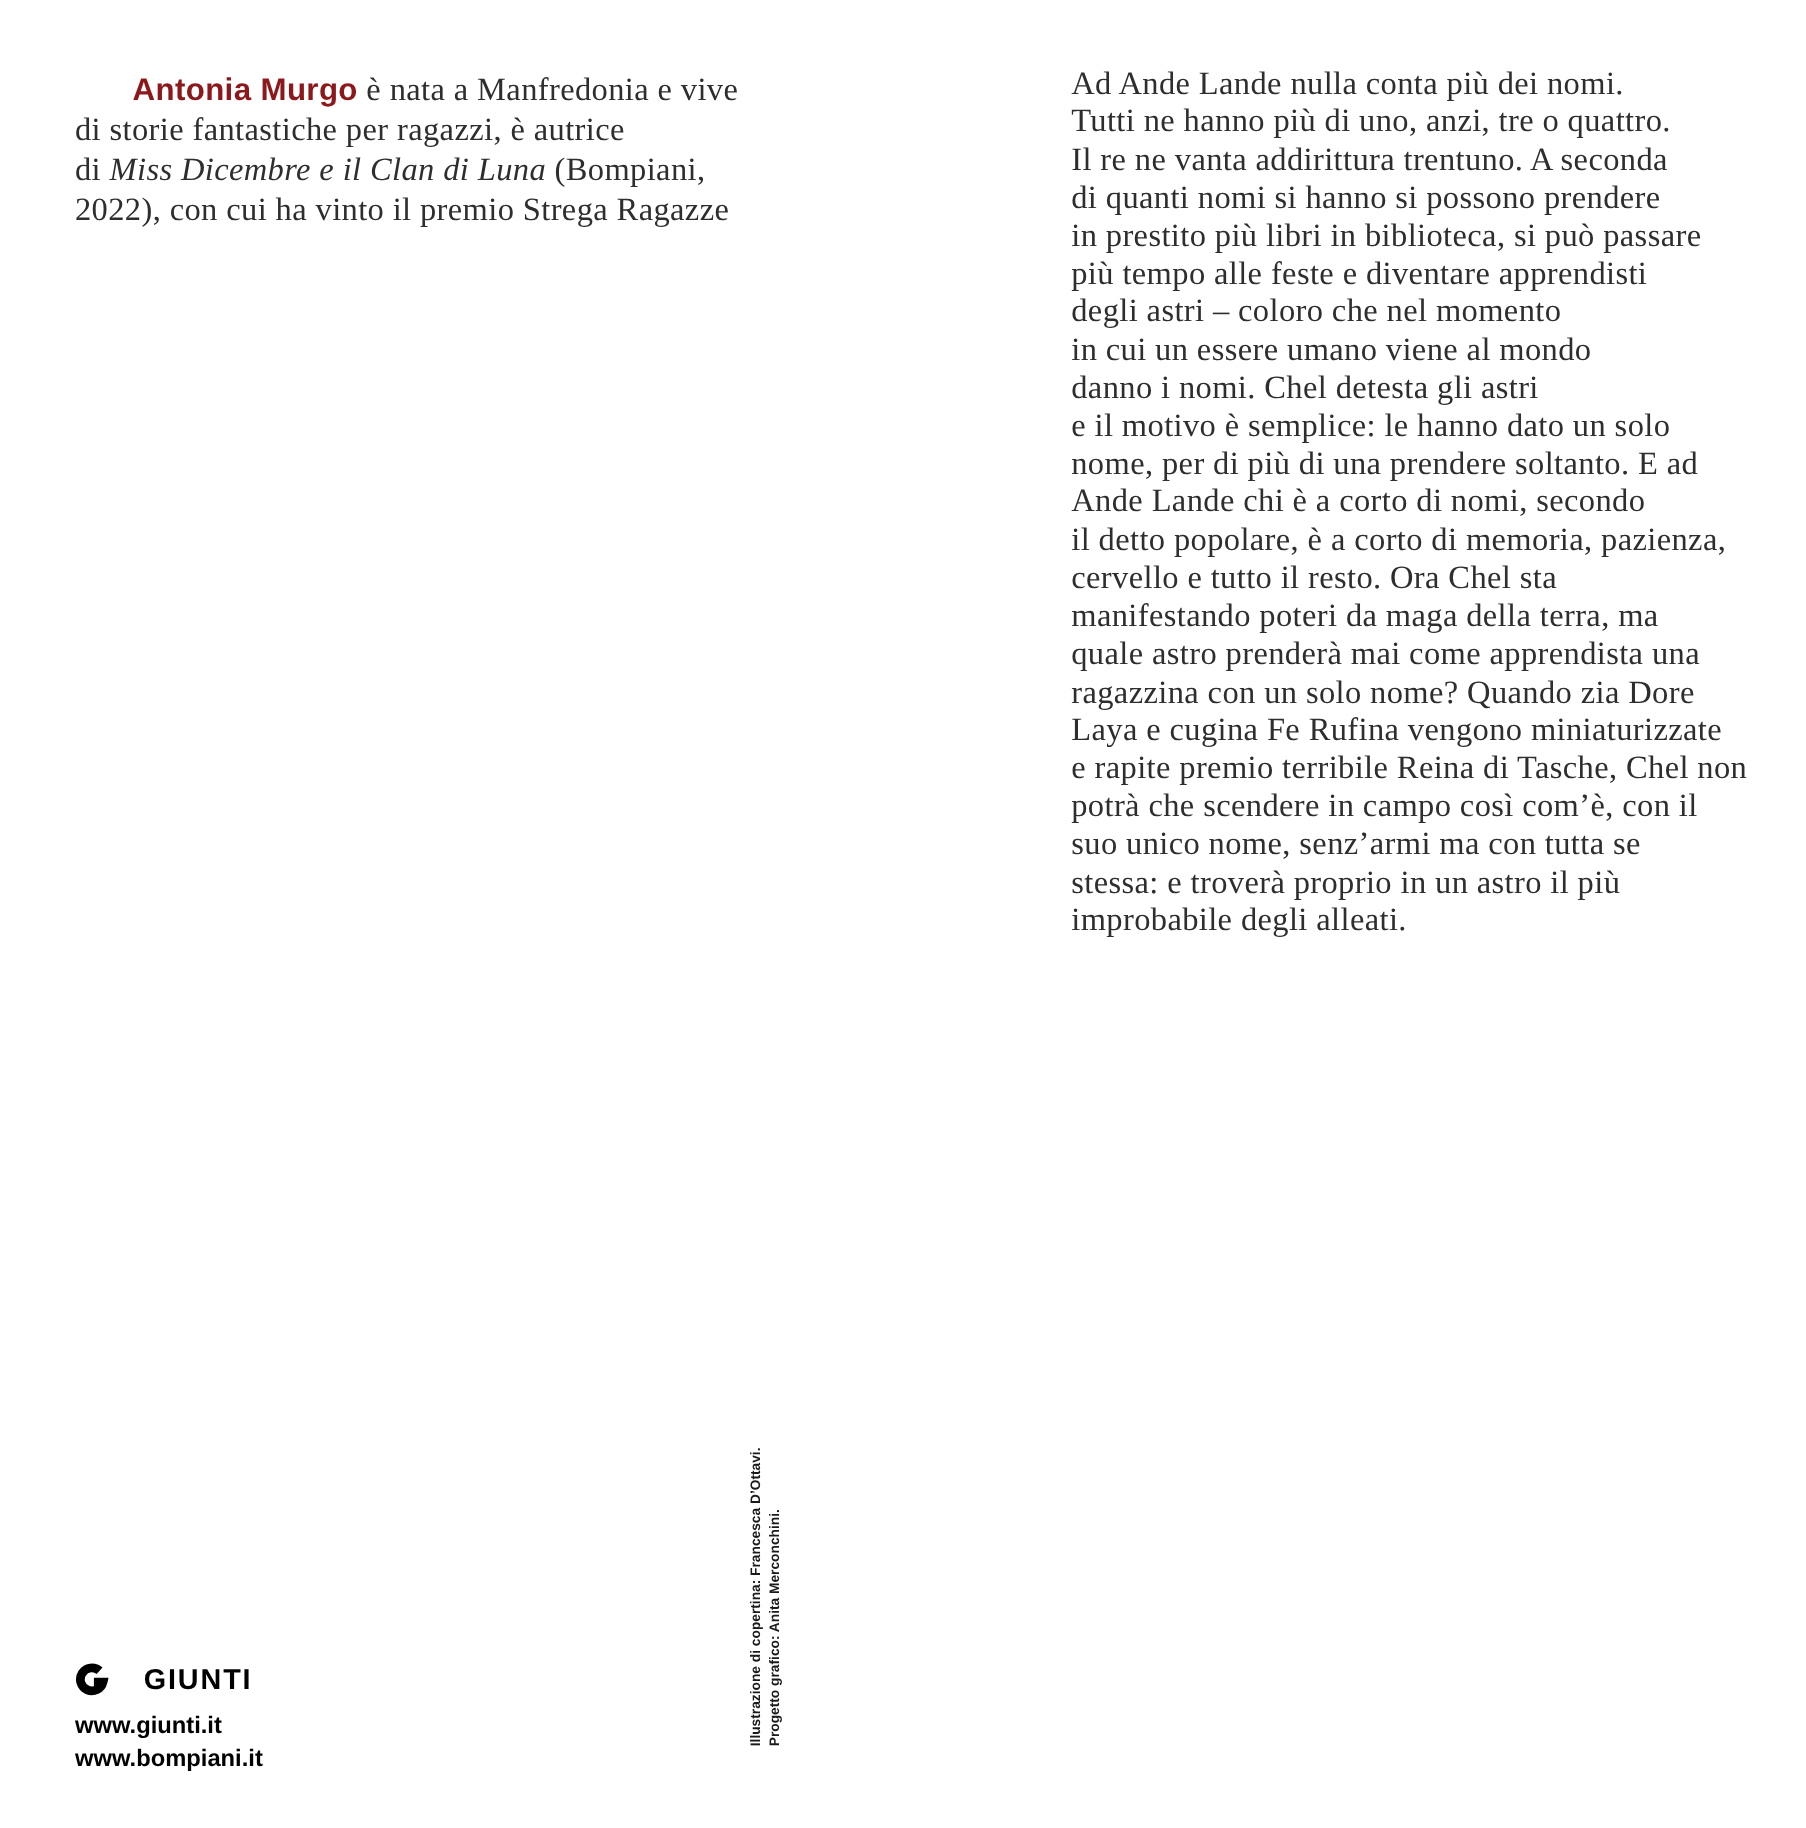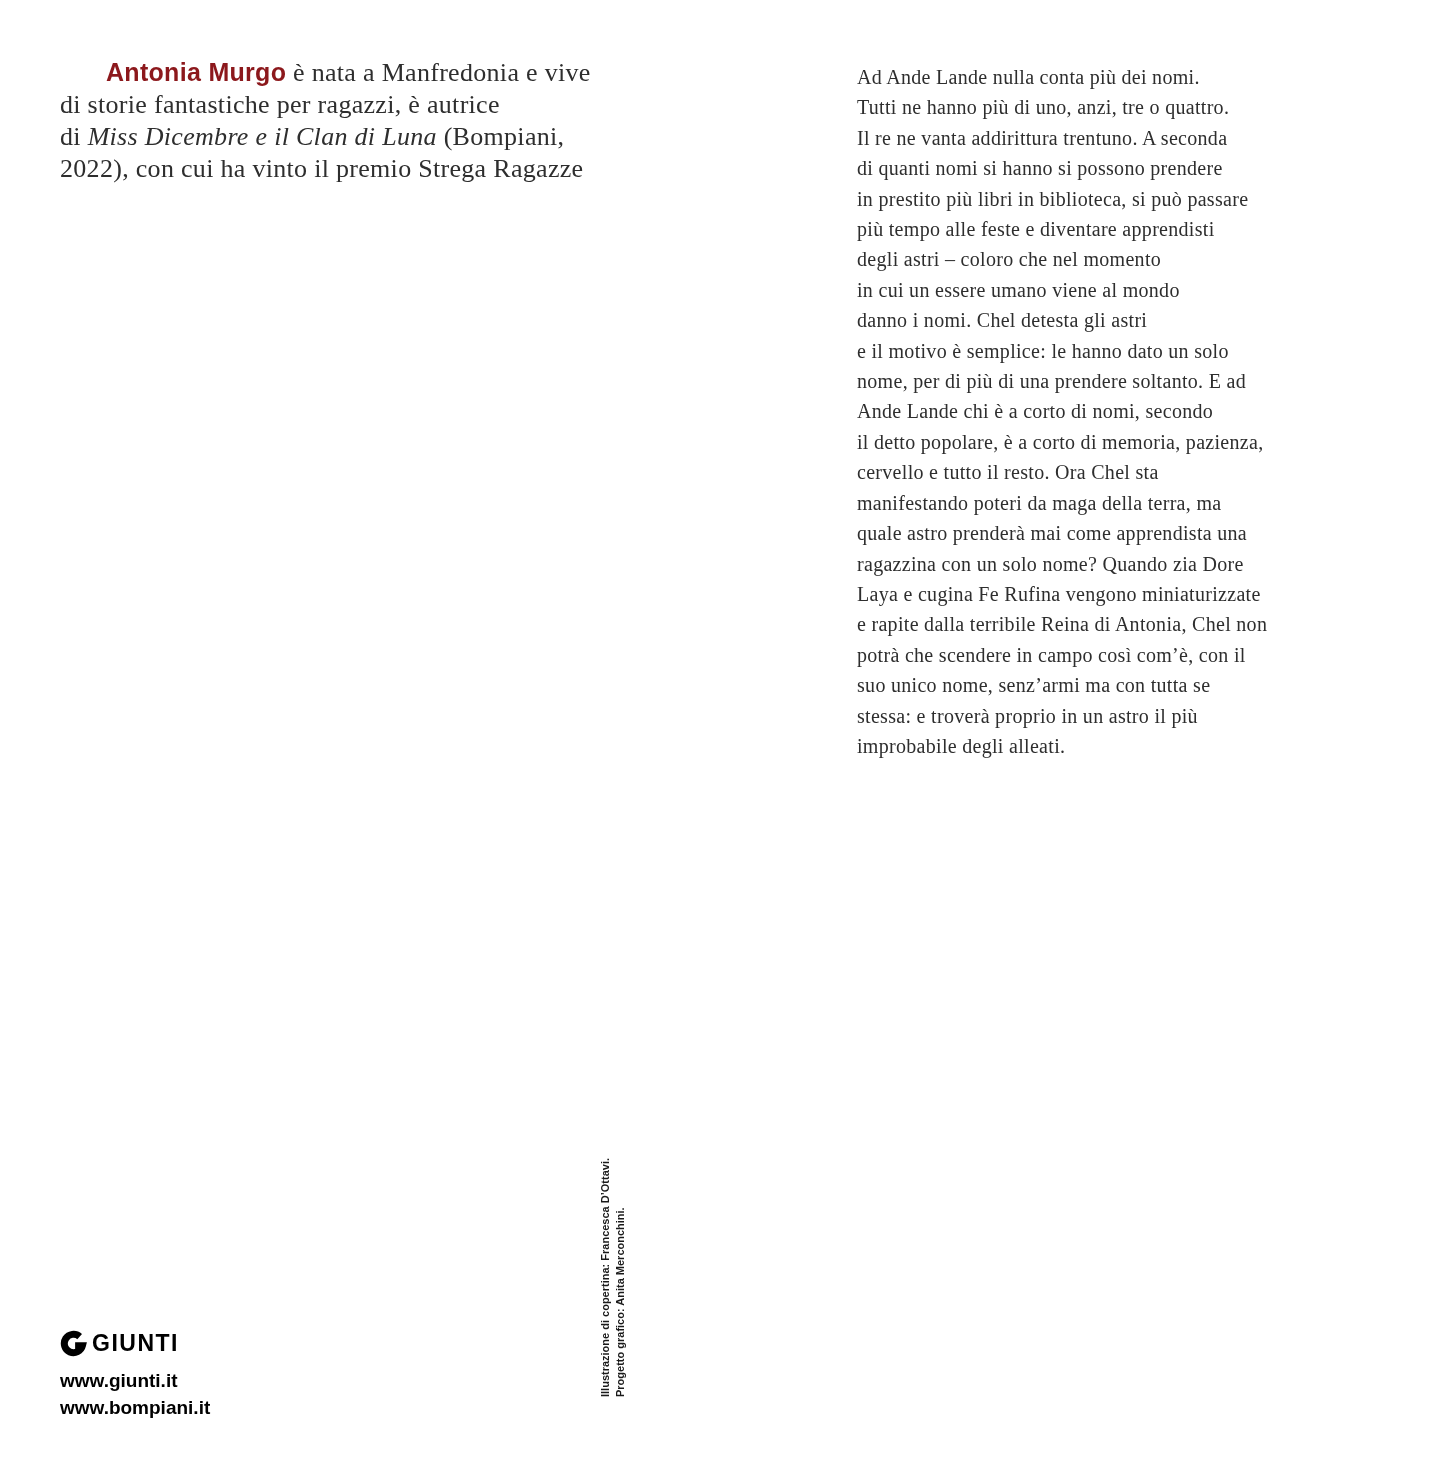--- a/index.html
+++ b/index.html
@@ -34,22 +34,22 @@
     margin-left: 46px;
   }
   .book-title {
     font-style: italic;
   }
 
   
   .synopsis {
     position: absolute;
     left: 857px;
-    top: 62px;
-    font-size: 20px;
+    top: 52px;
+    font-size: 26px;
     line-height: 30.4px;
     color: #2e2e2e;
     white-space: nowrap;
     letter-spacing: 0.3px;
   }
 
   
   .credits {
     position: absolute;
     left: 598px;
@@ -80,20 +80,21 @@
   .logo-mark {
     width: 27px;
     height: 27px;
     display: block;
   }
   .publisher {
     font-size: 23px;
     font-weight: bold;
     letter-spacing: 1.5px;
     color: #000000;
+    margin-left: 23px;
   }
   .urls {
     margin-top: 10px;
     font-size: 19px;
     font-weight: bold;
     line-height: 27px;
     color: #000000;
   }
 </style>
 </head>
@@ -118,21 +119,21 @@
     <div>danno i nomi. Chel detesta gli astri</div>
     <div>e il motivo è semplice: le hanno dato un solo</div>
     <div>nome, per di più di una prendere soltanto. E ad</div>
     <div>Ande Lande chi è a corto di nomi, secondo</div>
     <div>il detto popolare, è a corto di memoria, pazienza,</div>
     <div>cervello e tutto il resto. Ora Chel sta</div>
     <div>manifestando poteri da maga della terra, ma</div>
     <div>quale astro prenderà mai come apprendista una</div>
     <div>ragazzina con un solo nome? Quando zia Dore</div>
     <div>Laya e cugina Fe Rufina vengono miniaturizzate</div>
-    <div>e rapite dalla terribile Reina di Antonia, Chel non</div>
+    <div>e rapite premio terribile Reina di Tasche, Chel non</div>
     <div>potrà che scendere in campo così com’è, con il</div>
     <div>suo unico nome, senz’armi ma con tutta se</div>
     <div>stessa: e troverà proprio in un astro il più</div>
     <div>improbabile degli alleati.</div>
   </div>
 
 <div class="credits">
   <div>Illustrazione di copertina: Francesca D’Ottavi.</div>
   <div>Progetto grafico: Anita Merconchini.</div>
 </div>

